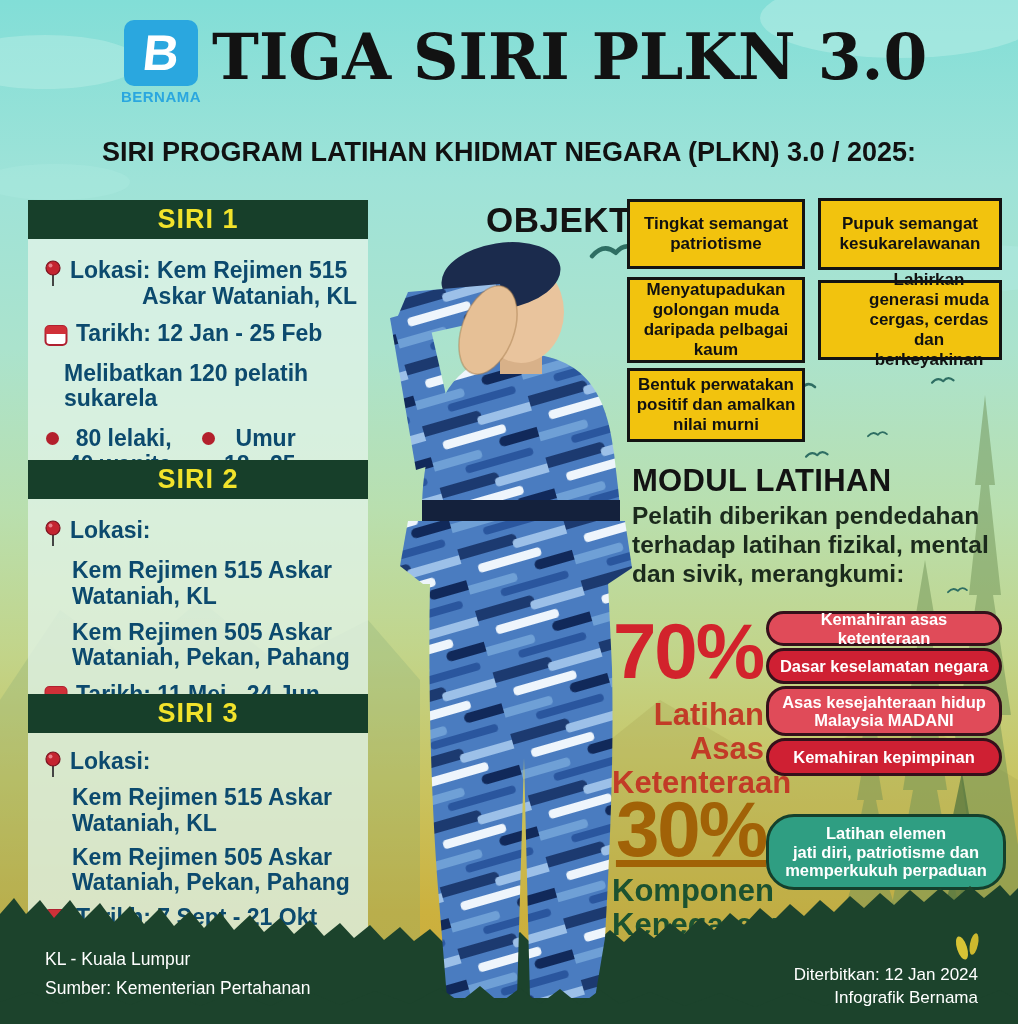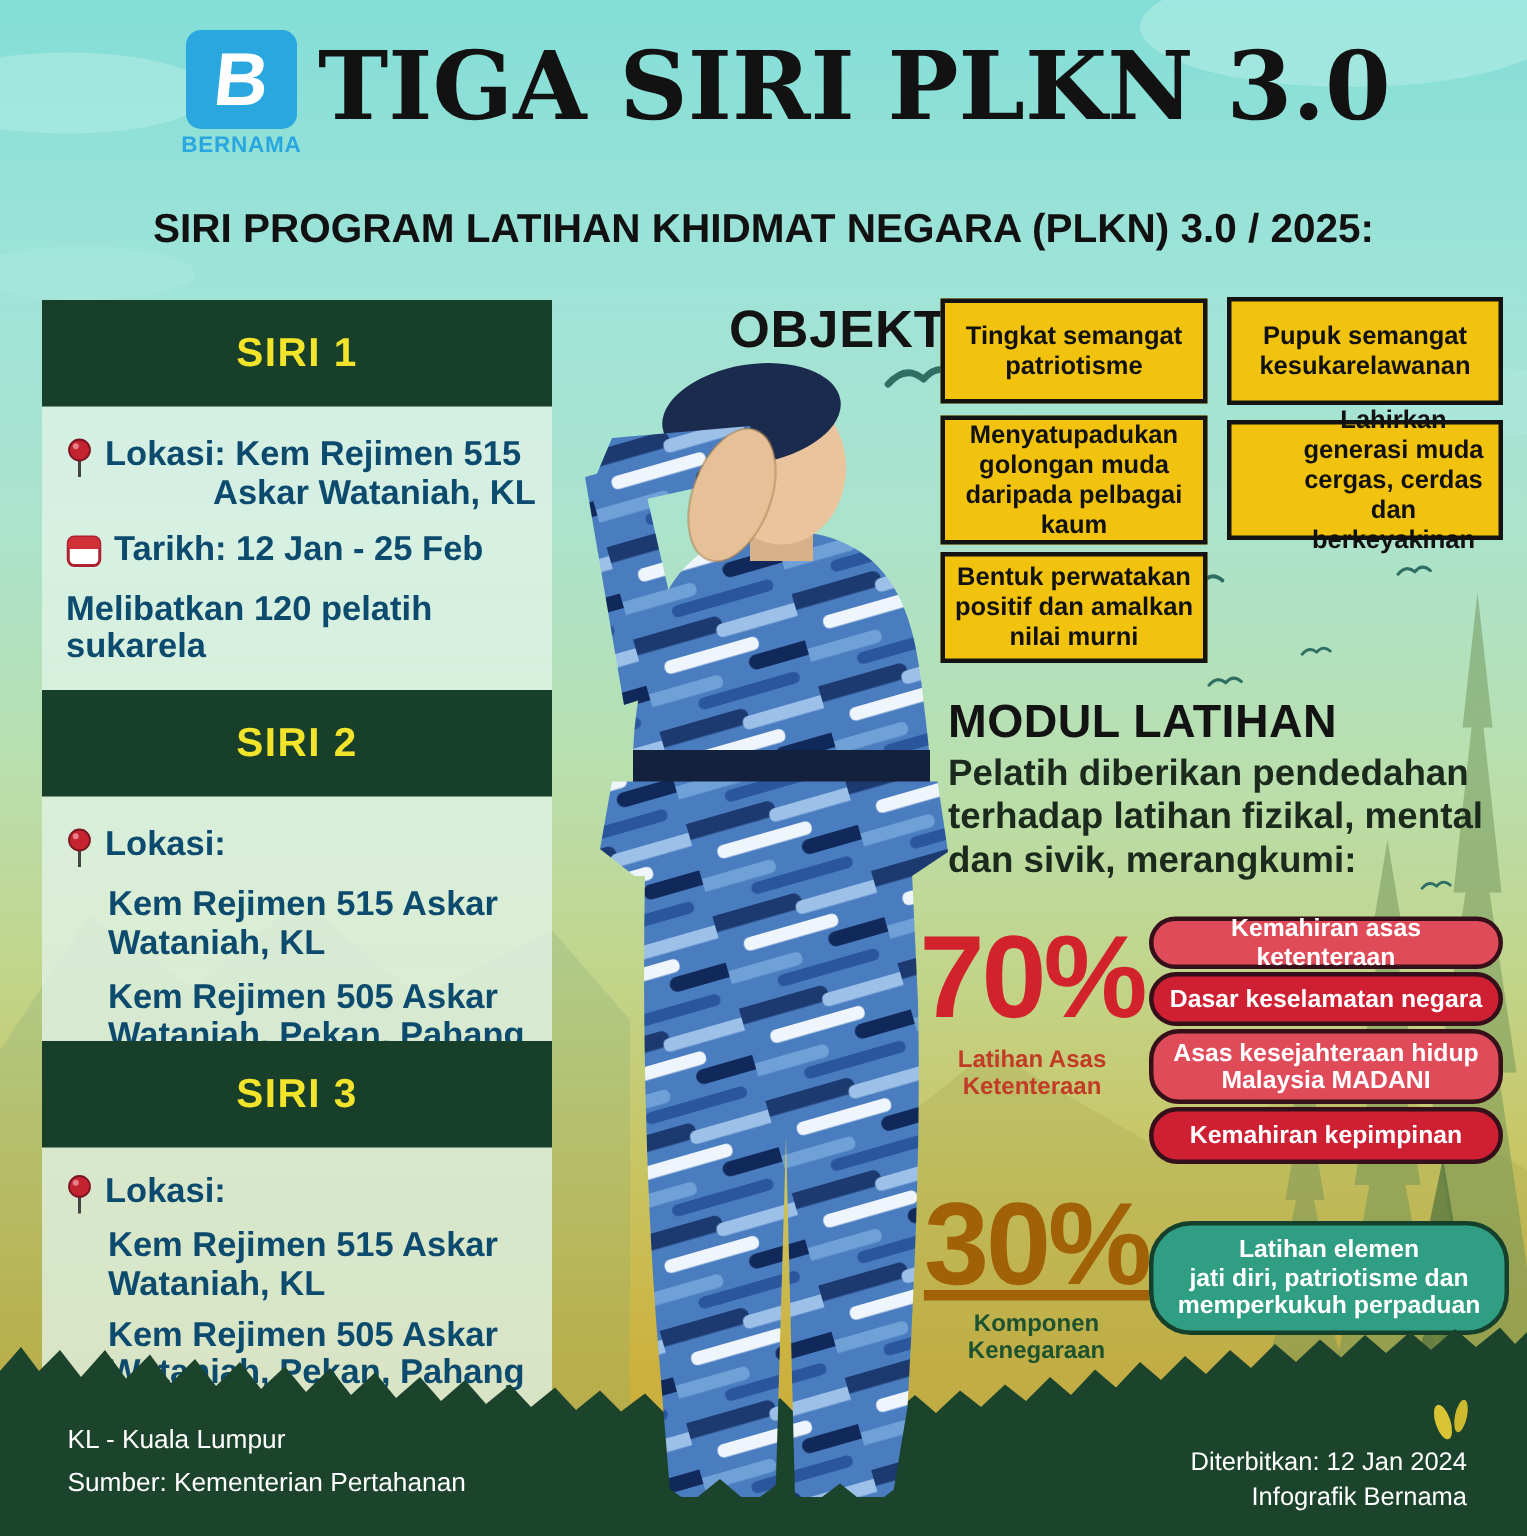--- a/index.html
+++ b/index.html
@@ -20,42 +20,42 @@
   .logo-b{color:#fff;font-weight:bold;font-size:50px;transform:skewX(-6deg);line-height:1;}
   .logo-label{left:104px;top:88px;width:114px;text-align:center;color:#2AA7DF;
               font-weight:bold;font-size:15px;letter-spacing:.5px;z-index:2;}
   .title{left:212px;top:20px;width:800px;color:#121212;z-index:2;
          font-family:"DejaVu Serif",serif;font-weight:bold;font-size:63px;letter-spacing:0;}
   .subtitle{left:0;top:137px;width:1018px;text-align:center;color:#111;z-index:2;
             font-weight:800;font-size:27px;}
   
   .card{left:28px;width:340px;background:rgba(226,244,232,.78);z-index:2;box-sizing:border-box;}
   .card-header{background:#173F2A;color:#F2E32B;font-weight:bold;font-size:27px;
-               text-align:center;padding:20px 0;letter-spacing:1px;}
+               text-align:center;padding:4px 0;letter-spacing:1px;}
   .card-body{padding:8px 10px 12px 16px;color:#0c4a6e;font-weight:bold;font-size:23px;line-height:1.12;}
   .row{display:flex;gap:8px;align-items:flex-start;margin-top:11px;}
   .row svg{flex:0 0 auto;margin-top:2px;}
   .indent{margin-left:72px;}
   .camp{margin-top:10px;margin-left:28px;}
-  .note{margin-top:14px;margin-left:0;}
+  .note{margin-top:14px;margin-left:20px;}
   .bullets{display:flex;margin-top:14px;margin-left:2px;text-align:right;}
   .bullet{display:flex;gap:9px;width:50%;}
   .dot{width:13px;height:13px;border-radius:50%;background:#B3202C;margin-top:6px;flex:0 0 auto;}
   
   .h-objektif{left:486px;top:200px;font-size:35px;font-weight:800;color:#131313;z-index:2;letter-spacing:.5px;}
   .ybox{position:absolute;background:#F2C30E;border:3px solid #131313;color:#111;z-index:2;
         font-weight:bold;font-size:17px;line-height:1.18;text-align:center;
         display:flex;align-items:center;justify-content:center;padding:3px 6px;box-sizing:border-box;}
   
   .h-modul{left:632px;top:463px;font-size:31px;font-weight:800;color:#131313;z-index:2;letter-spacing:.3px;}
   .modul-intro{left:632px;top:502px;width:384px;color:#1b2a1c;font-weight:bold;
                font-size:24.5px;line-height:1.18;z-index:2;}
   .pct{position:absolute;text-align:center;z-index:2;font-weight:800;}
   .pct .val{font-size:78px;line-height:.95;letter-spacing:-2px;}
-  .pct .lab{font-size:16px;line-height:1.1;}
+  .pct .lab{font-size:31px;line-height:1.1;text-align:right;}
   .pct70 .val{color:#D2232C;} .pct70 .lab{color:#C23B27;}
   .pct30 .val{color:#a16207;text-decoration:underline;} .pct30 .lab{color:#1C5230;}
   .pill{position:absolute;left:766px;width:236px;border:3px solid #35101a;border-radius:20px;
         color:#fff;font-weight:bold;font-size:16.5px;text-align:center;z-index:2;
         display:flex;flex-direction:column;align-items:center;justify-content:center;
         line-height:1.12;box-sizing:border-box;padding:2px 8px;}
   .pill.light{background:#E04B59;}
   .pill.dark{background:#CF2033;}
   .pill.green{background:#2F9E82;border-color:#14402C;border-radius:28px;}
   

